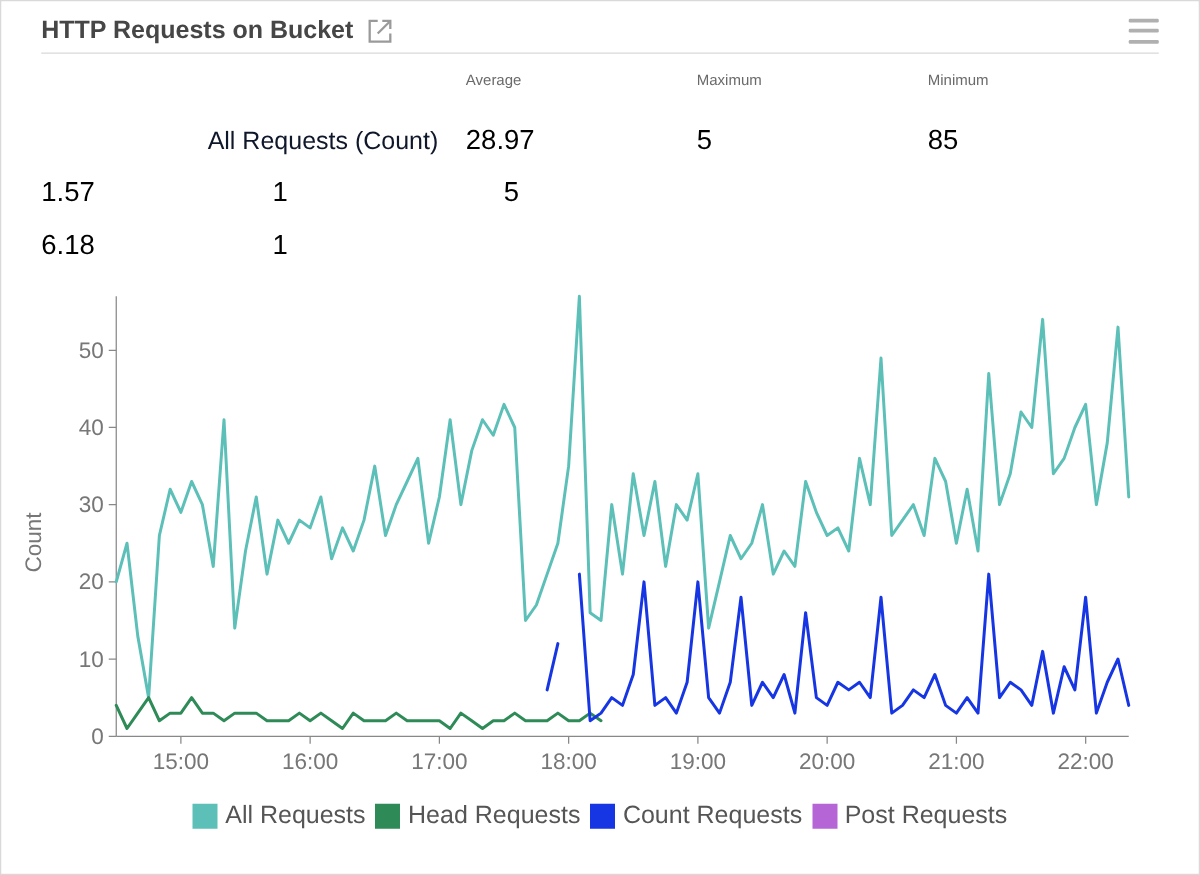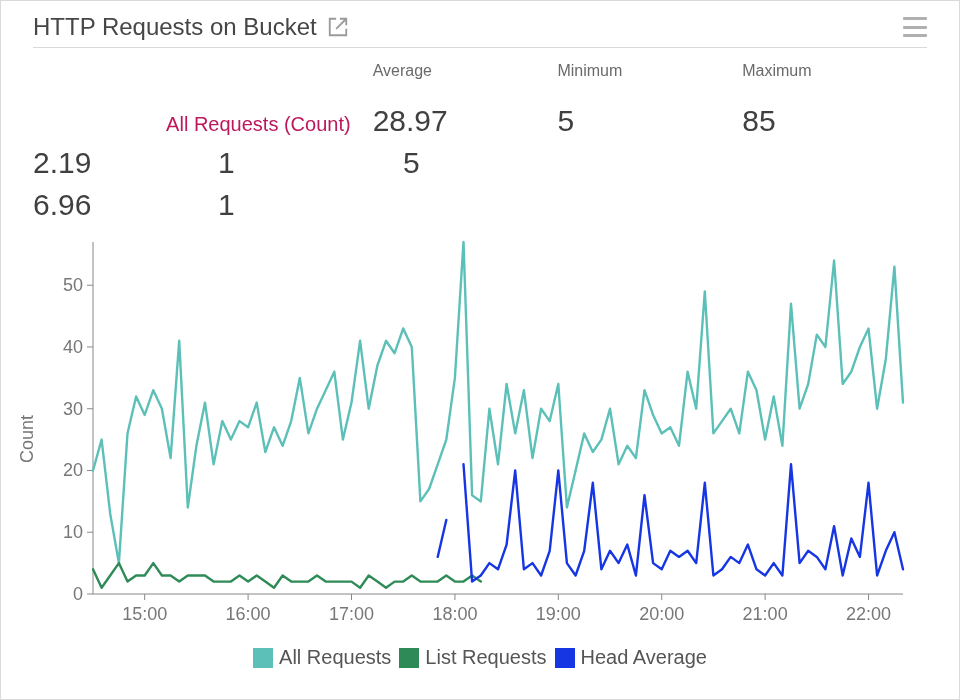--- a/index.html
+++ b/index.html
@@ -17,39 +17,39 @@
     position: relative;
   }
   .header {
     display: flex;
     align-items: center;
     justify-content: space-between;
     border-bottom: 1px solid #d9d9d9;
     padding-bottom: 6px;
   }
   .title {
-    font-size: 24px;
-    font-weight: 400;
+    font-size: 20px;
+    font-weight: 700;
     color: #464646;
     display: flex;
     align-items: center;
     gap: 10px;
   }
   .ext-icon svg { display:block; }
   .menu-icon { width: 24px; height: 20px; display:flex; flex-direction:column; justify-content:space-between; cursor:pointer; }
   .menu-icon span { display:block; height:3px; background:#b0b0b0; width:100%; border-radius:1px; }
 
   .stats {
     margin-top: 14px;
     width: 100%;
   }
   .stats-row { display:flex; align-items:baseline; height: 42px; }
-  .stats-label { width: 340px; text-align:right; padding-right: 22px; font-size:20px; color:#be185d; }
-  .stats-col { width: 185px; font-size: 30px; color:#404040; font-weight:400; }
-  .stats-head .stats-col { font-size:16px; color:#6a6a6a; }
+  .stats-label { width: 340px; text-align:right; padding-right: 22px; font-size:20px; color:#0f172a; }
+  .stats-col { width: 185px; font-size: 22px; color:#000000; font-weight:400; }
+  .stats-head .stats-col { font-size:12px; color:#6a6a6a; }
 
   .chart-wrap {
     position: relative;
     margin-top: 4px;
     height: 410px;
   }
   .ylabel {
     position:absolute;
     left: -6px; top: 50%;
     transform: translate(-50%, -50%) rotate(-90deg);
@@ -86,36 +86,36 @@
       <span></span>
         <span></span>
         <span></span>
     </div>
   </div>
 
   <div class="stats">
     <div class="stats-row stats-head">
       <div class="stats-label"></div>
       <div class="stats-col">Average</div>
+      <div class="stats-col">Maximum</div>
       <div class="stats-col">Minimum</div>
-      <div class="stats-col">Maximum</div>
     </div>
     <div class="stats-row">
       <div class="stats-label">All Requests (Count)</div>
       <div class="stats-col">28.97</div>
       <div class="stats-col">5</div>
       <div class="stats-col">85</div>
     </div>
     <div class="stats-row">
-      <div class="stats-col">2.19</div>
+      <div class="stats-col">1.57</div>
       <div class="stats-col">1</div>
       <div class="stats-col">5</div>
     </div>
     <div class="stats-row">
-      <div class="stats-col">6.96</div>
+      <div class="stats-col">6.18</div>
       <div class="stats-col">1</div>
     </div>
   </div>
 
   <div class="chart-wrap">
     <div class="ylabel">Count</div>
     <svg class="chart" id="chart-svg" width="880" height="400">
         <line x1="60" y1="8" x2="60" y2="360" stroke="#888" stroke-width="1"></line>
         <line x1="54" y1="360" x2="60" y2="360" stroke="#888"></line>
         <text x="50" y="366" text-anchor="end" fill="#777" font-size="18">0</text>
@@ -152,21 +152,25 @@
       </svg>
   </div>
 
   <div class="legend">
     <div class="legend-item">
       <span class="swatch" id="sw0" style="background: rgb(92, 192, 184);"></span>
       <span>All Requests</span>
     </div>
     <div class="legend-item">
       <span class="swatch" id="sw1" style="background: rgb(46, 139, 87);"></span>
-      <span>List Requests</span>
+      <span>Head Requests</span>
     </div>
     <div class="legend-item">
       <span class="swatch" id="sw2" style="background: rgb(23, 54, 227);"></span>
-      <span>Head Average</span>
+      <span>Count Requests</span>
+    </div>
+    <div class="legend-item">
+      <span class="swatch" id="sw3" style="background: rgb(181, 101, 214);"></span>
+      <span>Post Requests</span>
     </div>
   </div>
 
 </div>
 
 </body></html>

